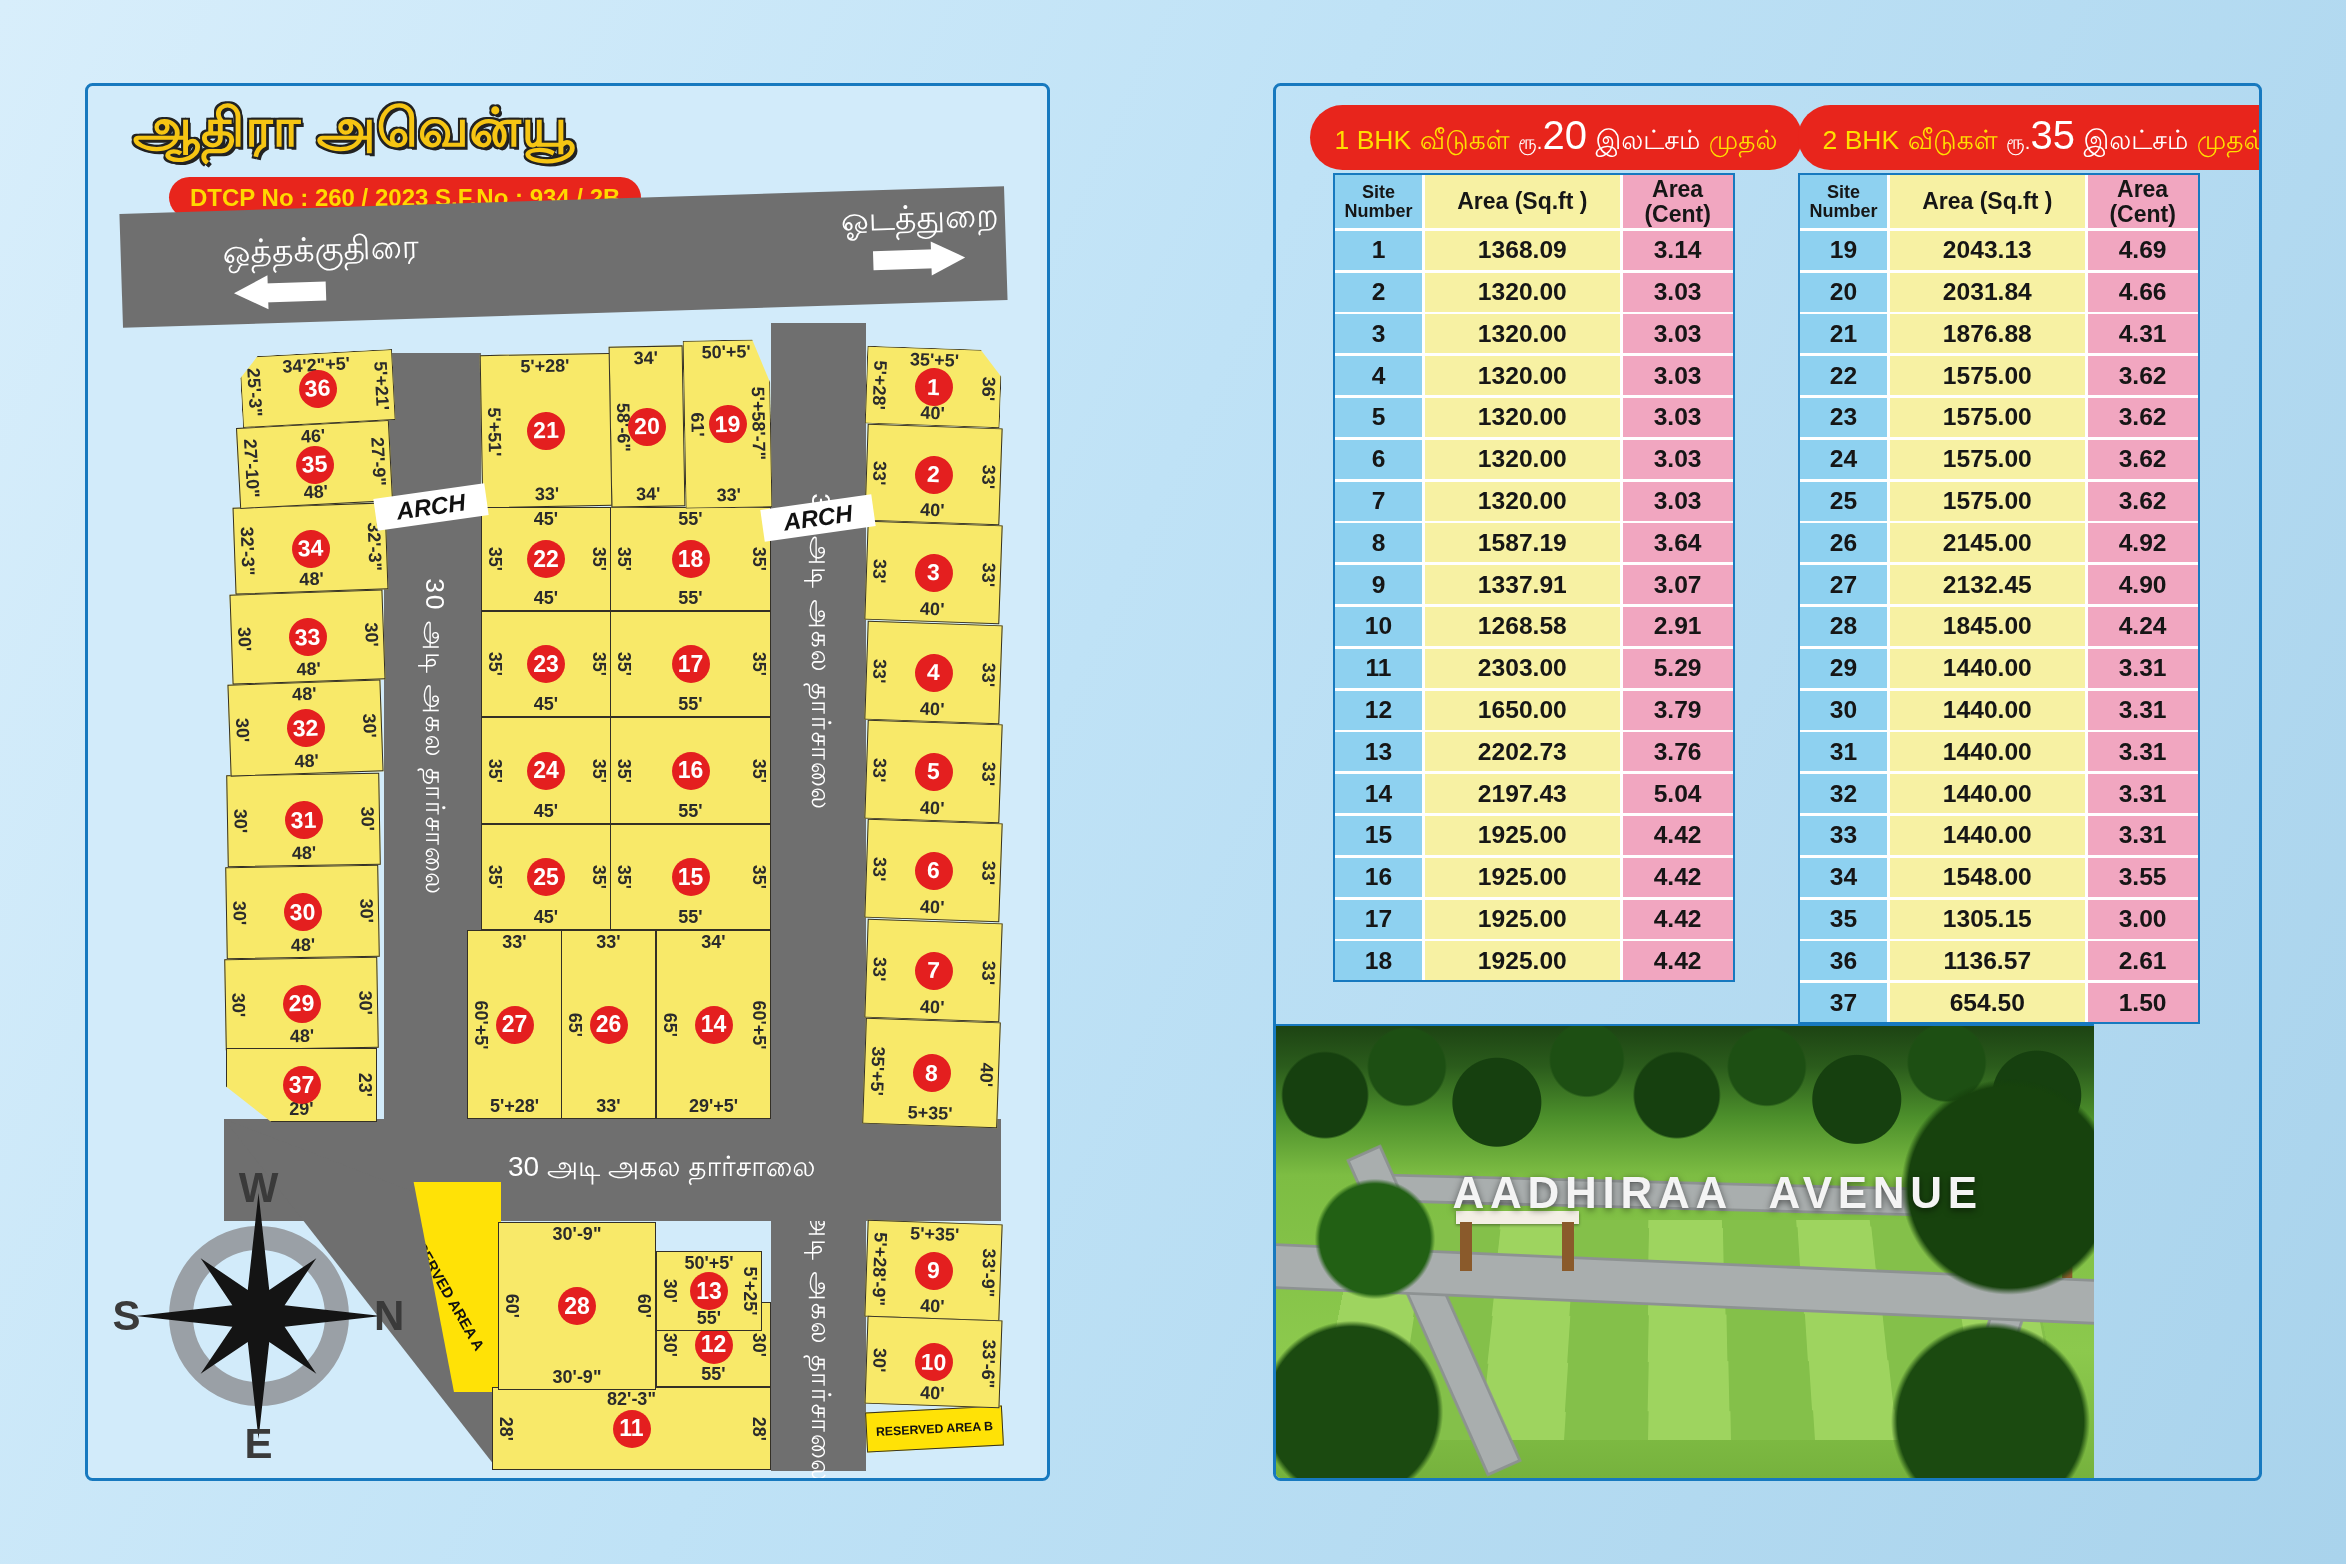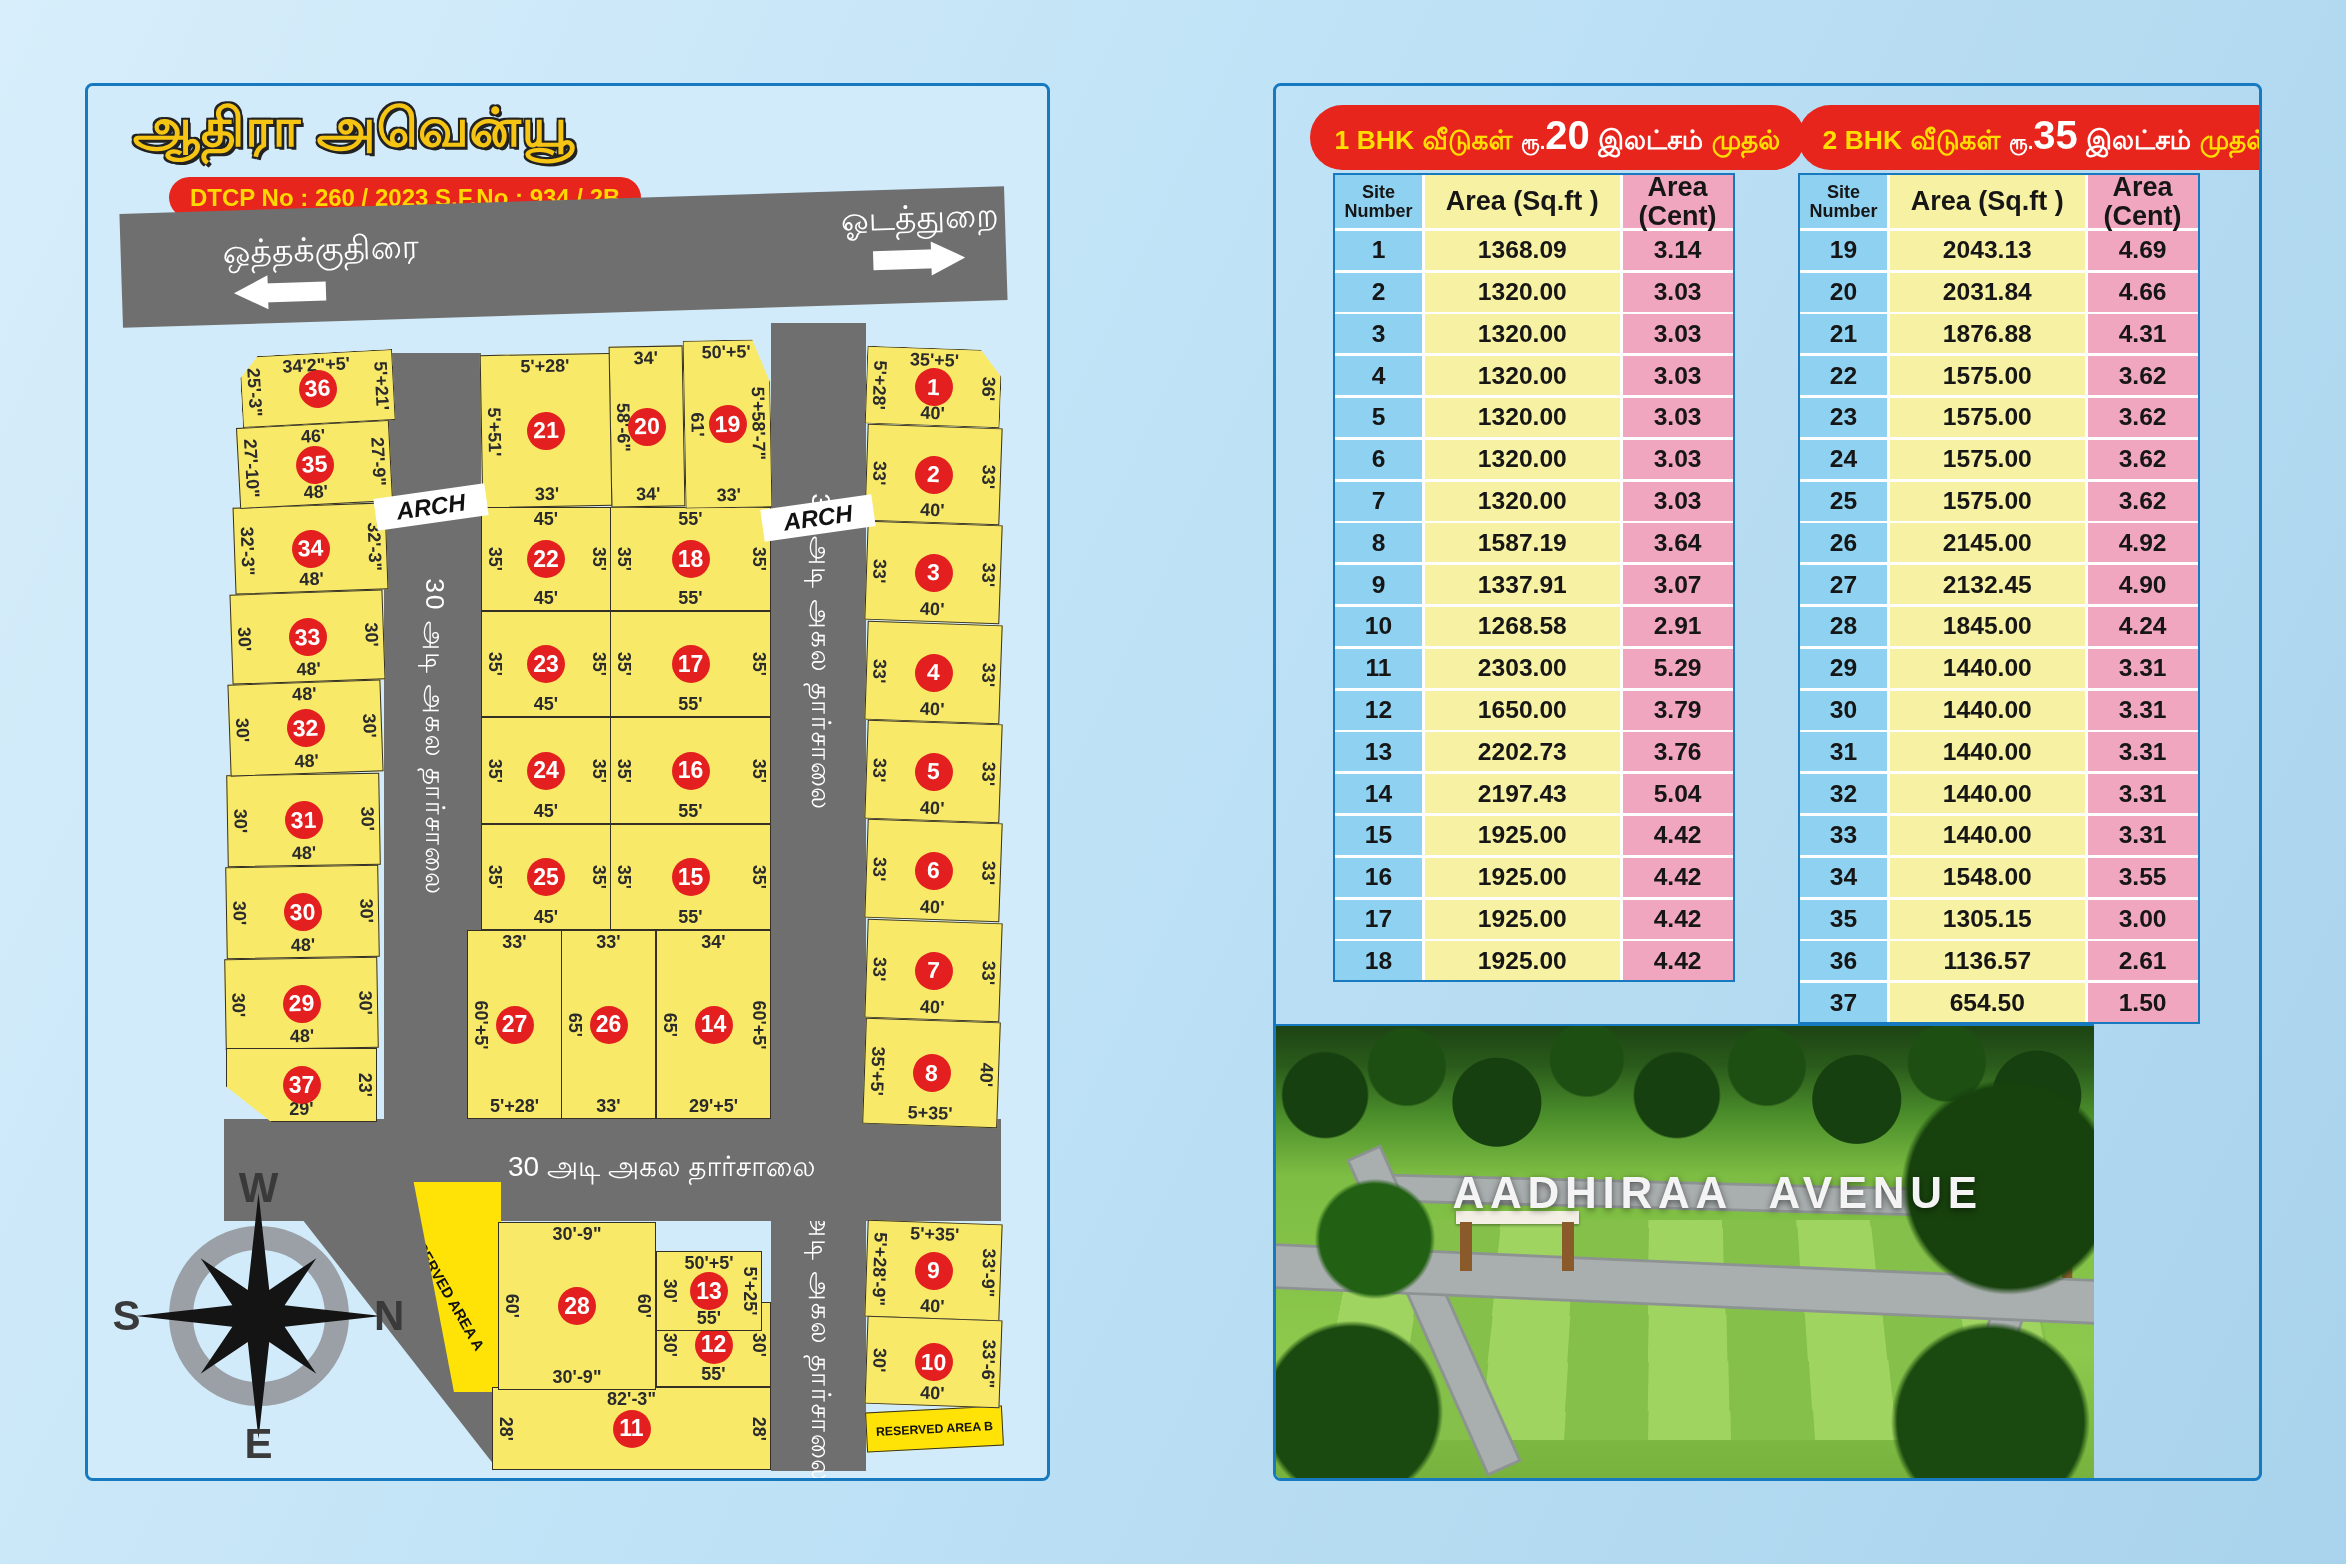--- a/index.html
+++ b/index.html
@@ -93,36 +93,36 @@
   .pt-top{left:50%;top:-7.6px;transform:translateX(-50%);}
   .pt-bottom{left:50%;bottom:-7.6px;transform:translateX(-50%);}
   .pt-left{left:-1.9px;top:50%;transform:translateY(-50%);}
   .pt-right{right:-1.9px;top:50%;transform:translateY(-50%);}
 
   
   .pill{
     position:absolute;background:#e8251c;border-radius:34px;padding:7.6px 24.6px 11.4px;
     display:inline-flex;align-items:baseline;gap:8.5px;white-space:nowrap;
   }
-  .pill span{font-weight:bold;font-size:26.5px;}
+  .pill span{font-weight:normal;font-size:26.5px;}
   .pill .p-y{color:#ffdf00;}
   .pill .p-w{color:#ffffff;}
   .pill .p-sm{font-size:20px;margin-right:-8.5px;}
   .pill .p-big{font-size:40px;}
   .pill-1{left:34px;top:19px;}
   .pill-2{left:522px;top:19px;}
 
   .ptable{
     position:absolute;display:grid;grid-template-columns:87px 195px 110px;
     row-gap:2.8px;column-gap:2.8px;background:#ffffff;border:2.8px solid #1779bf;
   }
   .ptable-1{left:57px;top:87px;}
   .ptable-2{left:522px;top:87px;}
   .pc{display:flex;align-items:center;justify-content:center;height:39px;font-weight:bold;font-size:24.6px;color:#161616;}
-  .pc.hd{height:53px;font-size:27px;text-align:center;line-height:1.05;}
+  .pc.hd{height:53px;font-size:23px;text-align:center;line-height:1.05;}
   .pc.hd.site{font-size:18px;}
   .site{background:#8ed1f0;}
   .sqft{background:#f7f1a3;}
   .cent{background:#f1a6c0;}
 
   
   .photo{
     position:absolute;left:0;bottom:0;width:818px;height:452px;overflow:hidden;
     background:linear-gradient(180deg,#1d4413 0%,#2b5c1c 9%,#4c8f2b 20%,#7dbd43 33%,#8cc94d 72%,#76b23d 100%);
     border-top:2.8px solid #1779bf;

